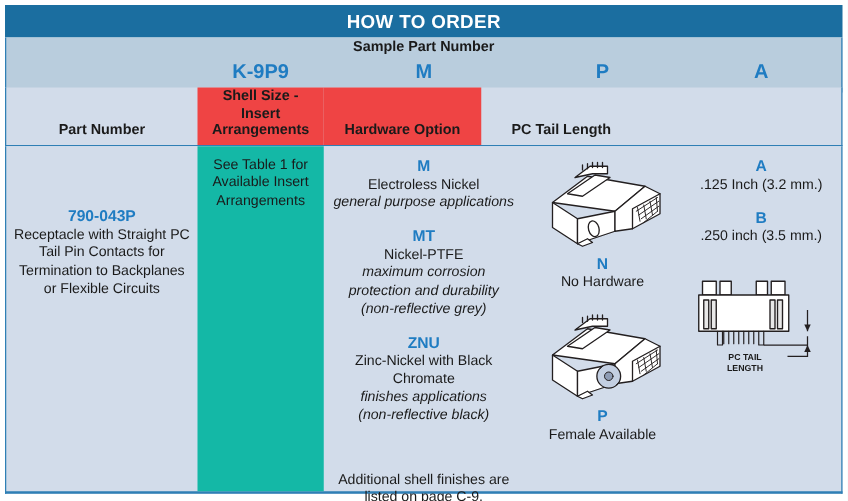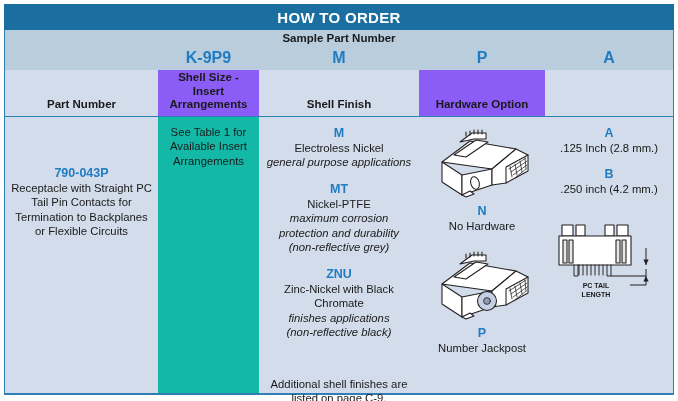--- a/index.html
+++ b/index.html
@@ -96,21 +96,21 @@
     align-items: flex-end;
     justify-content: center;
     padding-bottom: 4px;
     box-sizing: border-box;
     font-size: 11.5px;
     font-weight: bold;
     color: #1a1a1a;
     text-align: center;
     line-height: 1.18;
   }
-  .head-cell.white { background: #8b5cf6; }
+  .head-cell.white { background: #ef4444; }
 
   
   .body-row {
     position: absolute;
     left: 4px;
     top: 117px;
     width: 670px;
     height: 278px;
     display: flex;
     border-left: 1px solid #2f7fb5;
@@ -196,22 +196,22 @@
       <div class="sample-cell c4">P</div>
       <div class="sample-cell c5">A</div>
     </div>
   </div>
 
   <div class="head-row">
     <div class="head-cell c1">Part Number</div>
     <div class="head-cell c2 white">
       <span>Shell Size -<br>Insert<br>Arrangements</span>
     </div>
-    <div class="head-cell c3">Shell Finish</div>
     <div class="head-cell c4 white">Hardware Option</div>
+    <div class="head-cell c5">PC Tail Length</div>
   </div>
 
   <div class="body-row">
 
     <div class="body-cell c1">
       <div class="code">790-043P</div>
       <div>Receptacle with Straight PC Tail Pin Contacts for Termination to Backplanes or Flexible Circuits</div>
     </div>
 
     <div class="body-cell c2 white">
@@ -299,34 +299,34 @@
               </g>
               <path d="M32 70 L36 72 L44 69 L40 66 Z"></path>
 
               <ellipse cx="57" cy="54" rx="9.5" ry="9.5" fill="#c3cfe2" stroke="#231f20"></ellipse>
               <ellipse cx="57" cy="54" rx="3.4" ry="3.4" fill="#8e9cb5" stroke="#231f20" stroke-width="0.8"></ellipse>
               <path d="M50 48 L52 46 M63 61 L65 59" fill="none" stroke-width="0.8"></path>
             </g>
           </svg>
         </div>
         <div class="hw-code">P</div>
-        <div class="hw-label">Number Jackpost</div>
+        <div class="hw-label">Female Available</div>
       </div>
     </div>
 
     <div class="body-cell c5">
 
       <div class="opt-block">
         <div class="code">A</div>
-        <div class="nowrap">.125 Inch (2.8 mm.)</div>
+        <div class="nowrap">.125 Inch (3.2 mm.)</div>
       </div>
 
       <div class="opt-block">
         <div class="code">B</div>
-        <div class="nowrap">.250 inch (4.2 mm.)</div>
+        <div class="nowrap">.250 inch (3.5 mm.)</div>
       </div>
 
       <div class="tail-art">
         <svg width="118" height="86" viewBox="0 0 118 86">
           <g fill="#ffffff" stroke="#231f20" stroke-width="1.1" stroke-linejoin="round" stroke-linecap="round">
 
             <rect x="12" y="4" width="11" height="11"></rect>
             <rect x="26" y="4" width="9" height="11"></rect>
             <rect x="55" y="4" width="9" height="11"></rect>
             <rect x="67" y="4" width="11" height="11"></rect>

